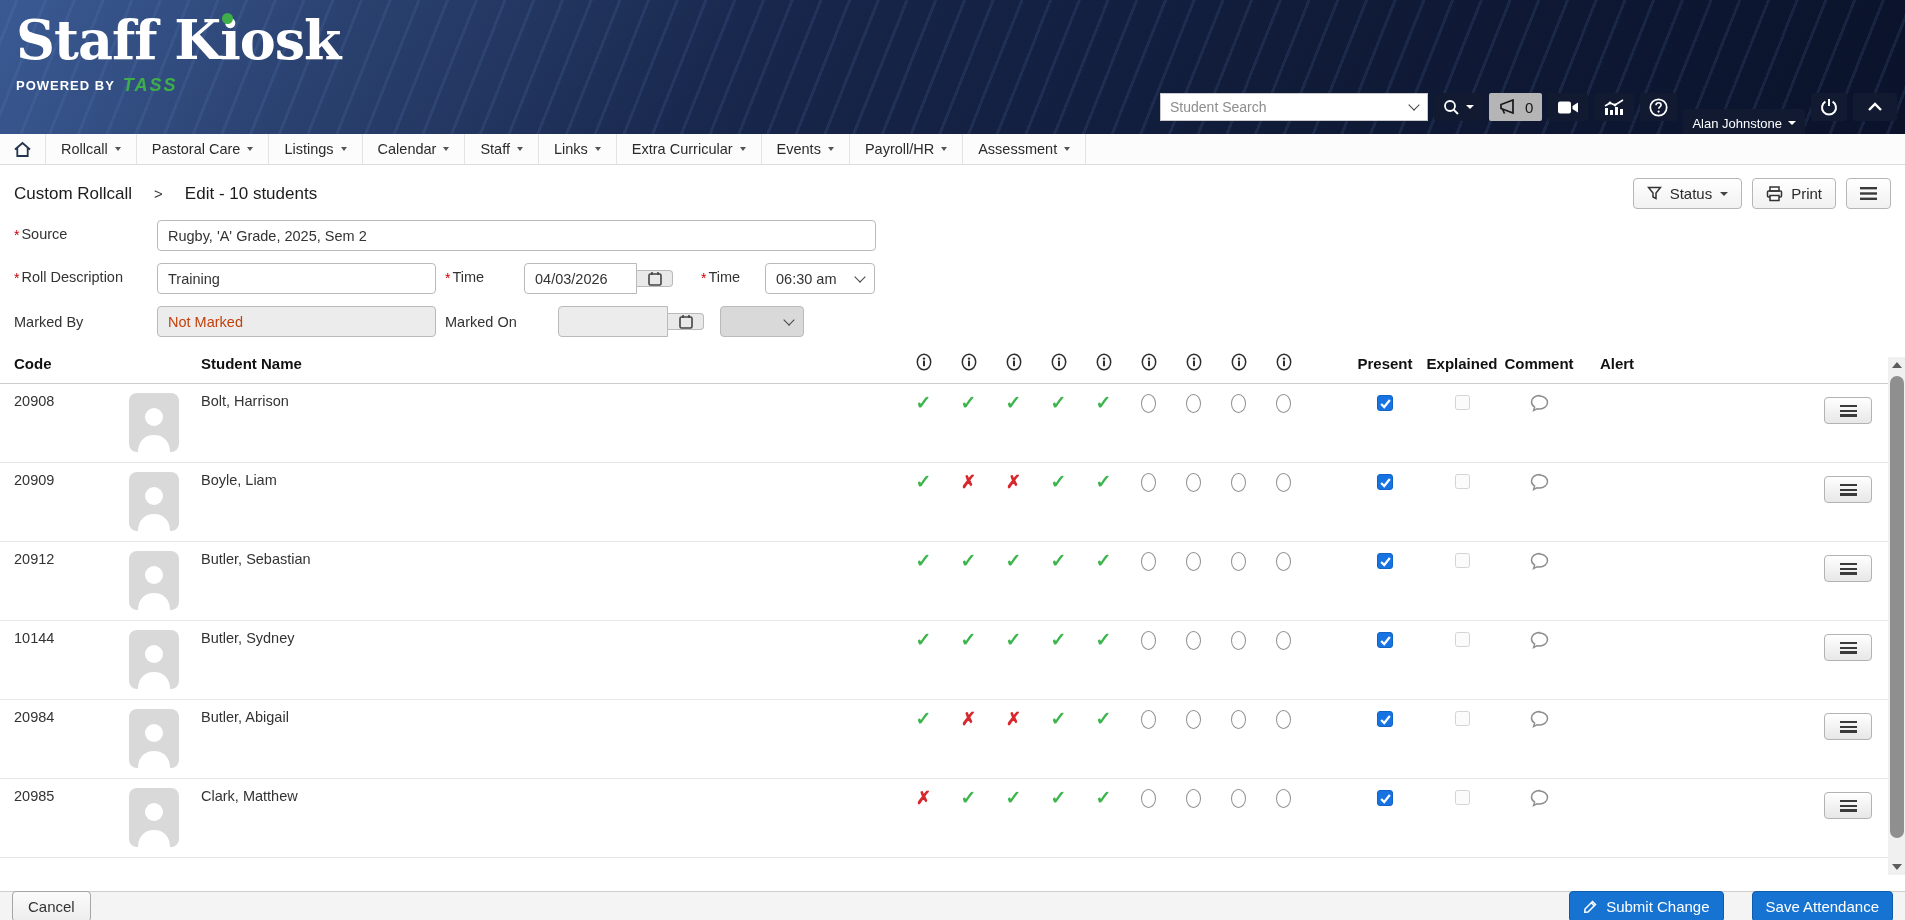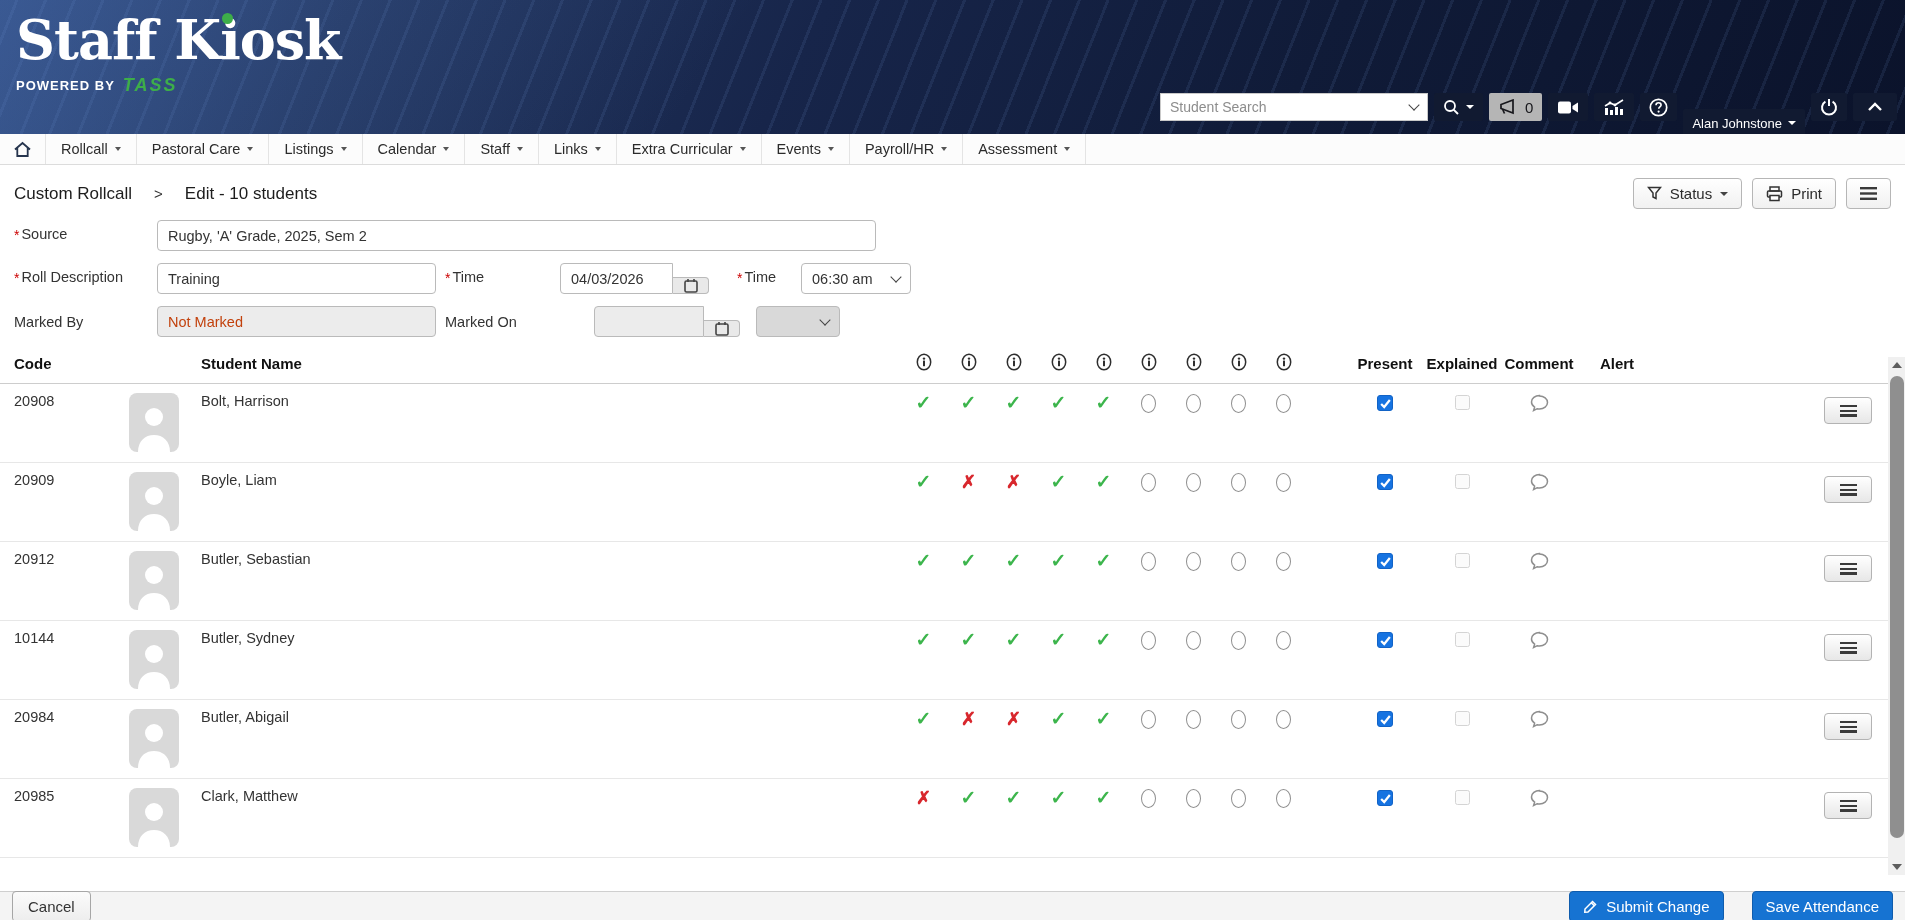--- a/index.html
+++ b/index.html
@@ -50,21 +50,21 @@
   .form { padding:2px 14px 0 14px; }
   .form-row { display:flex; align-items:center; margin-bottom:12px; height:31px; }
   .flabel { font-size:14.5px; color:#333; display:flex; align-items:flex-start; gap:2px; }
   .star { color:#c00; font-size:14px; line-height:1.4; }
   .lab-w1 { width:143px; }
   .inp { height:31px; border:1px solid #bababa; border-radius:4px; padding:0 10px; font-size:14.5px; color:#333; font-family:inherit; background:#fff; }
   .inp-source { width:719px; }
   .inp-roll { width:279px; }
   .inp:disabled, .inp.disabled { background:#ececec; }
   .inp-markedby { width:279px; color:#c2410c; border-radius:4px; }
-  .group { display:flex; align-items:flex-end;margin-left:36px; }
+  .group { display:flex; align-items:center; }
   .group .inp { border-radius:4px 0 0 4px; }
   .addon { width:36px; background:#e9e9e9; border:1px solid #bababa; border-left:none; border-radius:0 4px 4px 0; display:flex; align-items:center; justify-content:center; cursor:pointer; }
   .sel { height:31px; border:1px solid #bababa; border-radius:4px; background:#fff; display:flex; align-items:center; justify-content:space-between; padding:0 10px; font-size:14.5px; color:#333; cursor:pointer; }
   .sel.disabled { background:#d9d9d9; }
   .sel-time { width:110px; }
   .sel-markedon { width:84px; }
   .lab-date { width:79px; margin-left:9px; }
   .lab-time { width:64px; margin-left:28px; }
   .lab-markedon { width:113px; margin-left:9px; }
   .inp-date { width:113px; }

